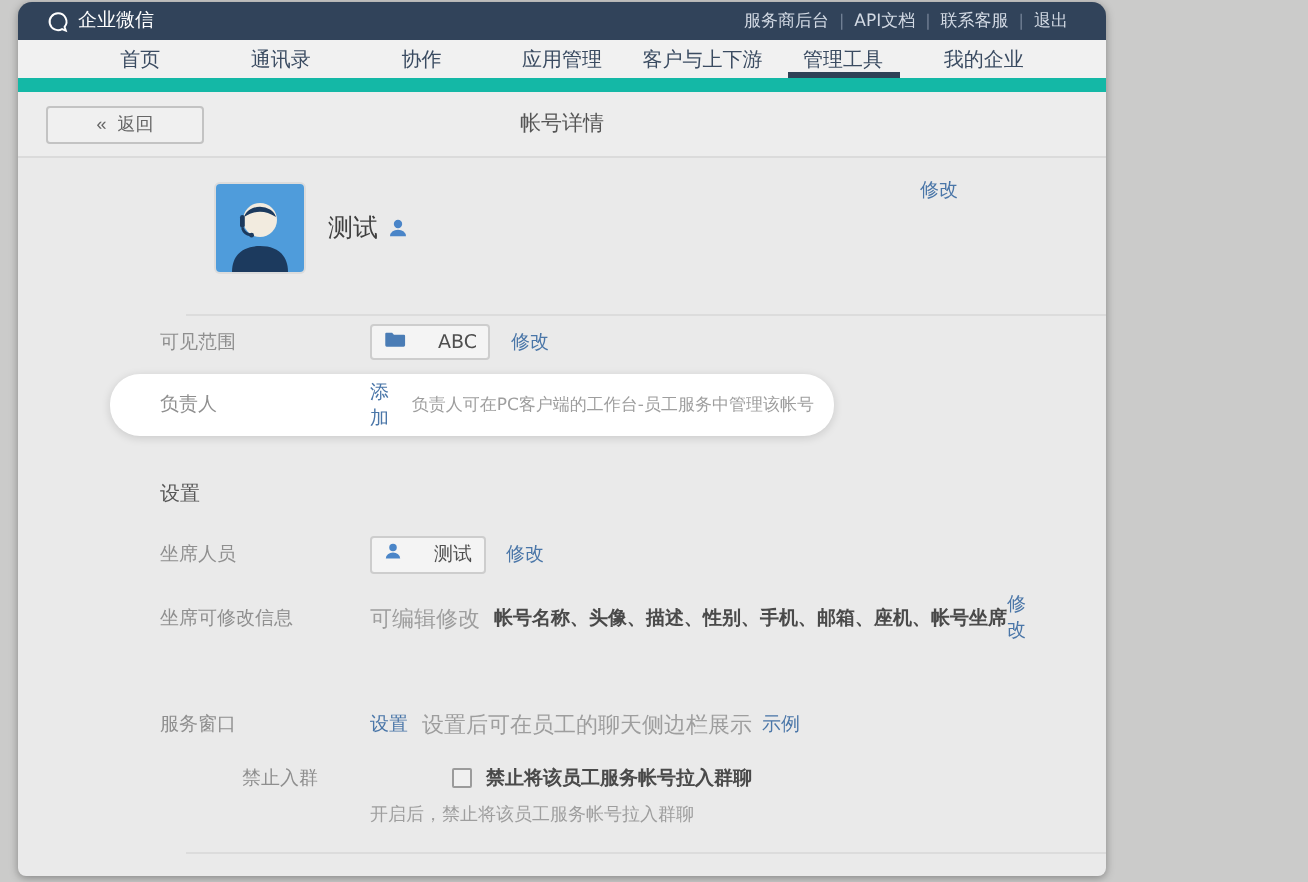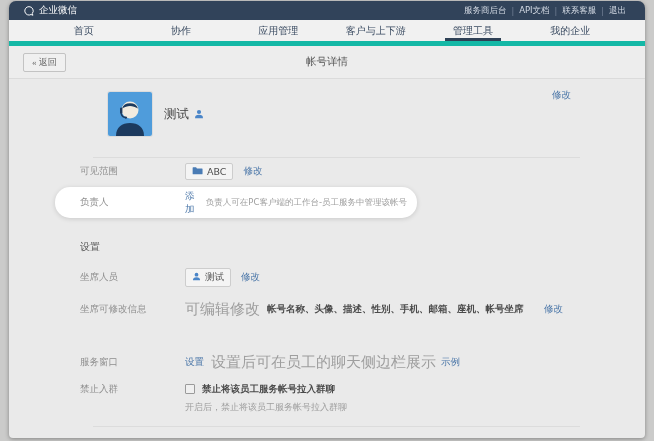--- a/index.html
+++ b/index.html
@@ -1,62 +1,62 @@
 <!DOCTYPE html>
 <html><head>
 <meta charset="utf-8">
 <style>
   html,body{margin:0;padding:0;background:#cbcbca;}
   *{box-sizing:border-box;}
   .stage{position:relative;width:654px;height:441px;background:#cbcbca;
          font-family:"DejaVu Sans",sans-serif;overflow:hidden;}
-  .window{position:absolute;left:9px;top:1px;width:636px;height:437px;background:#a3a3a3;
+  .window{position:absolute;left:9px;top:1px;width:544px;height:437px;background:#a3a3a3;
           border-radius:7px 7px 4px 4px;overflow:hidden;box-shadow:0 1px 4px rgba(0,0,0,.35);}
 
   
   .topbar{height:19px;background:#31435a;display:flex;align-items:center;
           justify-content:space-between;padding:0 14px;}
   .brand{display:flex;align-items:center;gap:4px;color:#fff;font-size:9.5px;cursor:pointer;}
   .logo{display:flex;align-items:center;}
   .top-links{display:flex;align-items:center;font-size:8.5px;}
   .top-links a{color:#d3dae4;text-decoration:none;padding:0 5px;cursor:pointer;}
   .sep::after{content:"|";color:#728196;font-size:8px;}
 
   
   .navbar{height:26px;background:#f1f1f1;display:flex;align-items:stretch;
-          padding:0 26px;border-bottom:5px solid #14b8a6;}
+          padding:0 26px;border-bottom:7px solid #14b8a6;}
   .tab{flex:1;display:flex;align-items:center;justify-content:center;font-size:10px;
        color:#3a4b61;position:relative;text-decoration:none;cursor:pointer;}
   .tab.active::after{content:"";position:absolute;left:50%;transform:translateX(-50%);
        bottom:0;width:56px;height:3px;background:#2f4156;}
 
   
   .page-header{position:relative;height:33px;background:#ededed;border-bottom:1px solid #dbdbdb;}
   .back-btn{position:absolute;left:14px;top:7px;font-size:9px;color:#666;background:#f0f0f0;
-            border:1px solid #c3c3c3;border-radius:2px;padding:2px 8px;cursor:pointer;
-            font-family:Liberation Serif, serif;}
+            border:1px solid #c3c3c3;border-radius:2px;padding:2px 24px;cursor:pointer;
+            font-family:Liberation Mono, monospace;}
   .page-title{position:absolute;left:0;right:0;top:9px;text-align:center;font-size:10.5px;color:#555;}
 
   
   .content{position:relative;height:359px;background:#eaeaea;}
   .divider{position:absolute;left:84px;width:487px;height:1px;background:#dcdcdc;}
 
   .avatar{position:absolute;left:99px;top:13px;width:44px;height:44px;border-radius:2px;
           overflow:hidden;box-shadow:0 0 0 1px rgba(0,0,0,.06);}
   .name-row{position:absolute;left:155px;top:27px;height:16px;display:flex;
             align-items:center;gap:5px;font-size:12.5px;color:#3f3f3f;}
   .link{color:#4a76a8;text-decoration:none;cursor:pointer;font-size:9.5px;}
   .modify-top{position:absolute;right:74px;top:10px;}
 
   .row{position:absolute;left:71px;display:flex;align-items:center;font-size:9.5px;height:18px;}
   .row .label{width:105px;color:#8f8f8f;flex:0 0 105px;}
-  .tag{display:inline-flex;align-items:center;gap:4px;padding:2px 6px;background:#f4f4f4;
+  .tag{display:inline-flex;align-items:center;gap:16px;padding:2px 6px;background:#f4f4f4;
        border:1px solid #cdcdcd;border-radius:2px;color:#4f4f4f;font-size:9.5px;}
   .ml10{margin-left:10px;} .ml7{margin-left:7px;} .ml5{margin-left:5px;}
-  .hint{color:#9e9e9e;font-size:15px;white-space:nowrap;}
+  .hint{color:#9e9e9e;font-size:11px;white-space:nowrap;}
   .bold-val{color:#4a4a4a;font-weight:bold;font-size:9.5px;white-space:nowrap;}
 
   .highlight-box{position:absolute;left:46px;top:108px;width:362px;height:31px;background:#fff;
        border-radius:15px;box-shadow:0 1px 5px rgba(0,0,0,.14);display:flex;align-items:center;
        padding:0 10px 0 25px;font-size:9.5px;overflow:hidden;z-index:3;}
   .highlight-box .label{width:105px;color:#8f8f8f;flex:0 0 105px;}
   .highlight-box .hint{font-size:8.5px;margin-left:7px;}
 
   .section-title{position:absolute;left:71px;top:161px;font-size:10px;color:#555;}
 
@@ -88,20 +88,21 @@
         <a>API文档</a>
         <span class="sep"></span>
         <a>联系客服</a>
         <span class="sep"></span>
         <a>退出</a>
       </nav>
     </header>
 
     <nav class="navbar">
       <a class="tab">首页</a>
+      <a class="tab">通讯录</a>
       <a class="tab">协作</a>
       <a class="tab">应用管理</a>
       <a class="tab">客户与上下游</a>
       <a class="tab active">管理工具</a>
       <a class="tab">我的企业</a>
     </nav>
 
     <div class="page-header">
       <button class="back-btn">« 返回</button>
       <div class="page-title">帐号详情</div>
@@ -175,21 +176,21 @@
         <a class="link modify">修改</a>
       </div>
 
       <div class="row" style="top:276px;height:14px;">
         <span class="label">服务窗口</span>
         <a class="link">设置</a>
         <span class="hint ml7">设置后可在员工的聊天侧边栏展示</span>
         <a class="link ml5">示例</a>
       </div>
 
-      <div class="row" style="top:303px;height:14px;">
+      <div class="row" style="top:303px;height:14px;margin-left:41px;">
         <span class="label">禁止入群</span>
         <span class="checkbox"></span>
         <span class="bold-val ml7">禁止将该员工服务帐号拉入群聊</span>
       </div>
       <div class="sub-hint">开启后，禁止将该员工服务帐号拉入群聊</div>
 
       <div class="divider" style="top:347px;"></div>
 
     </div>
   </div>

